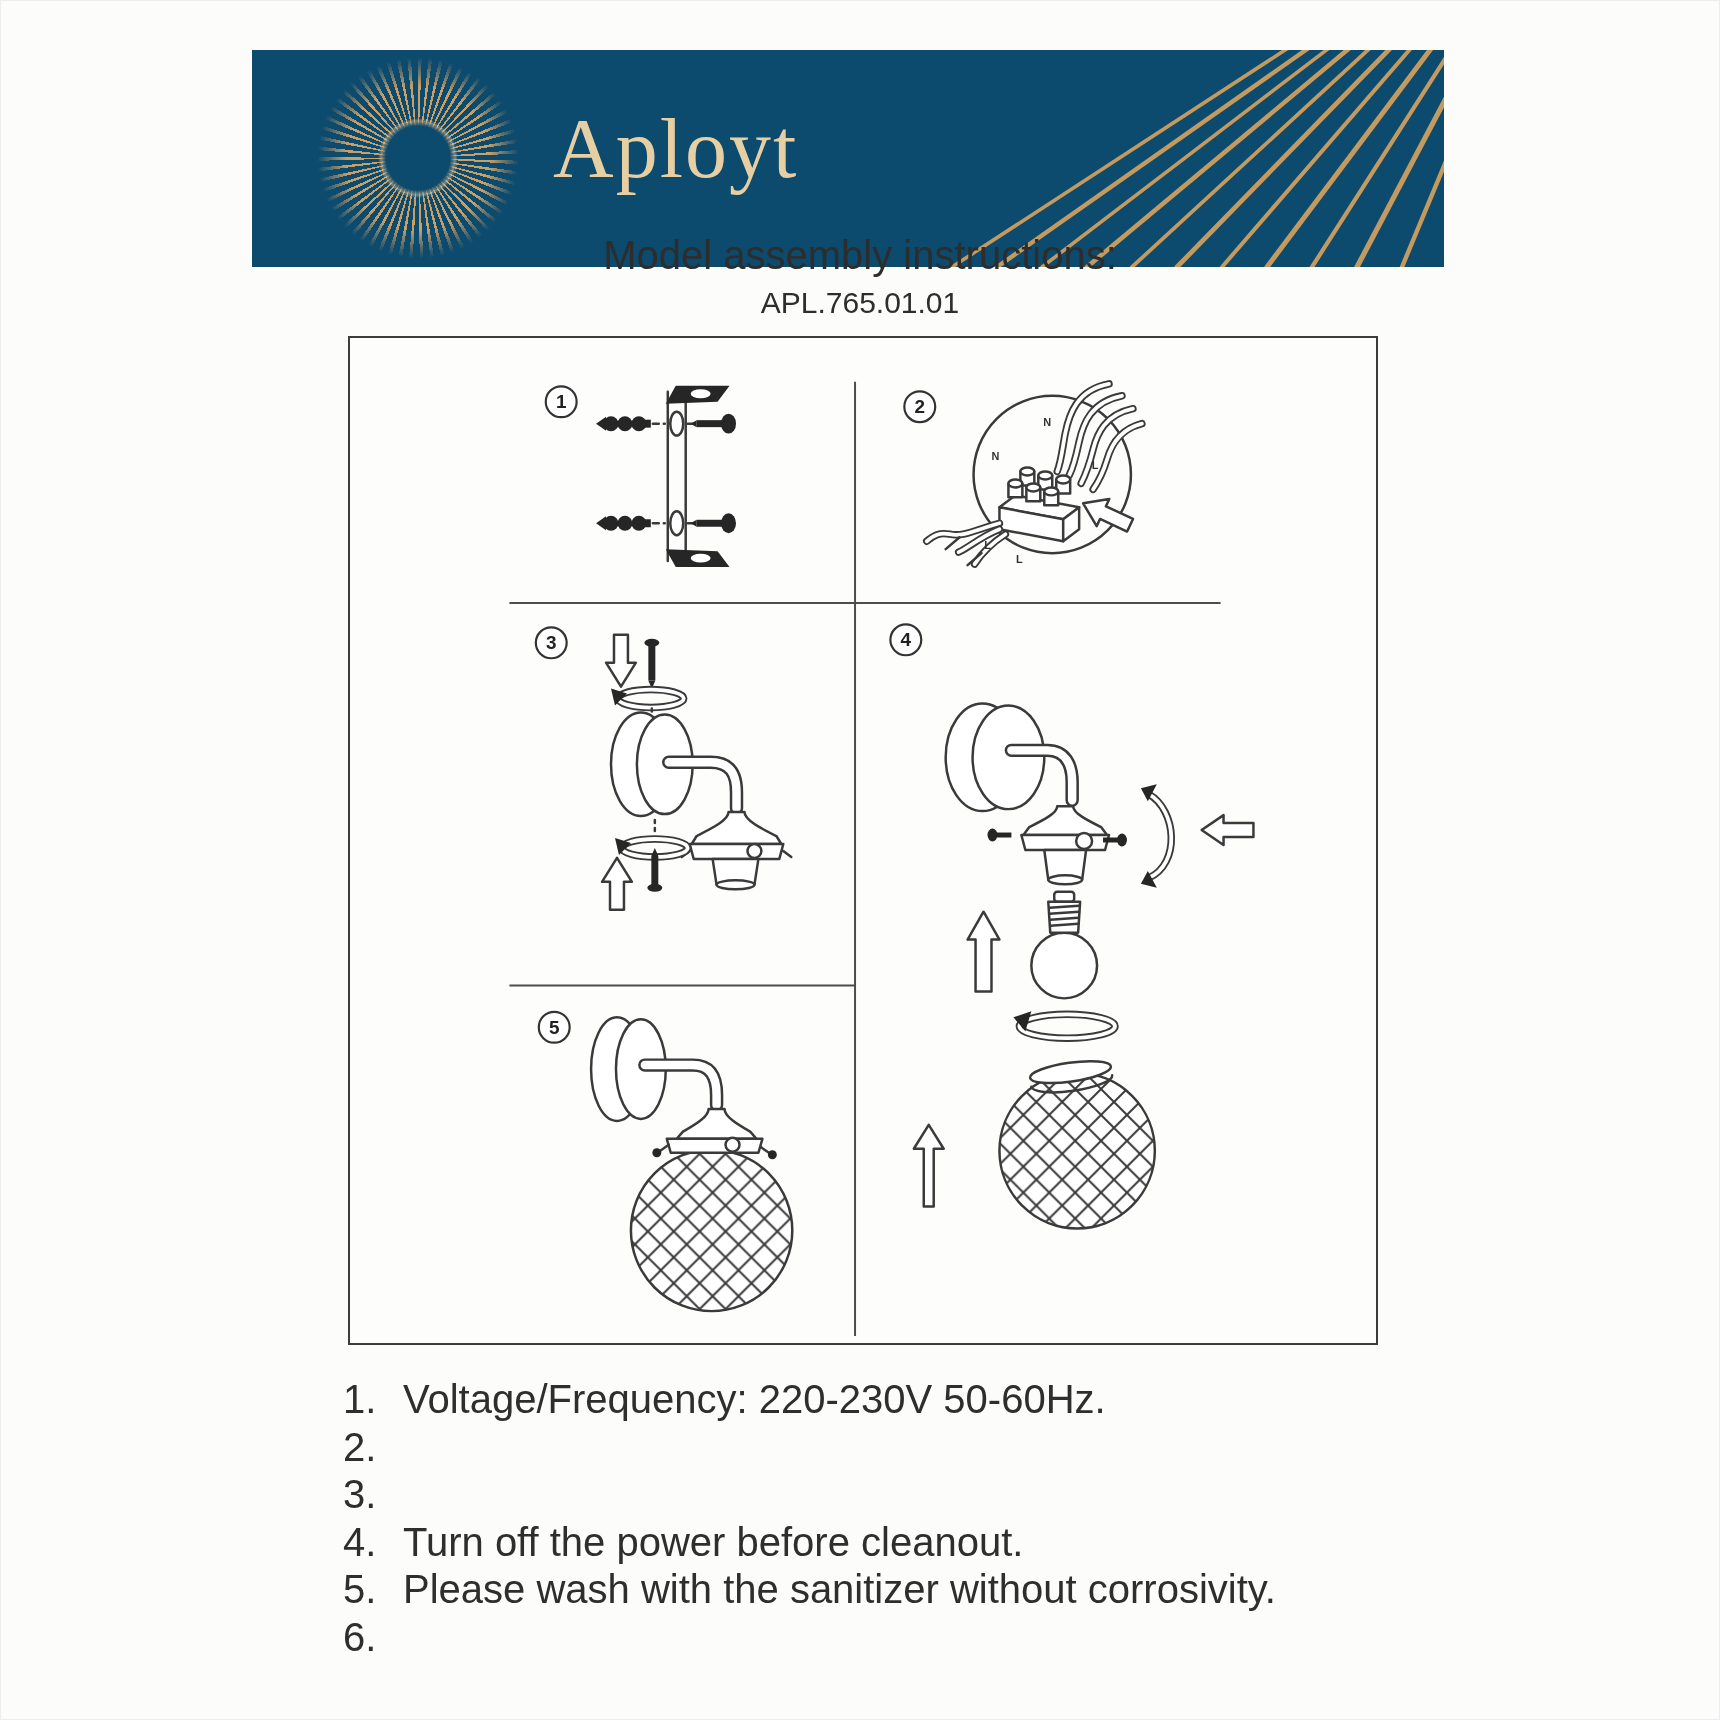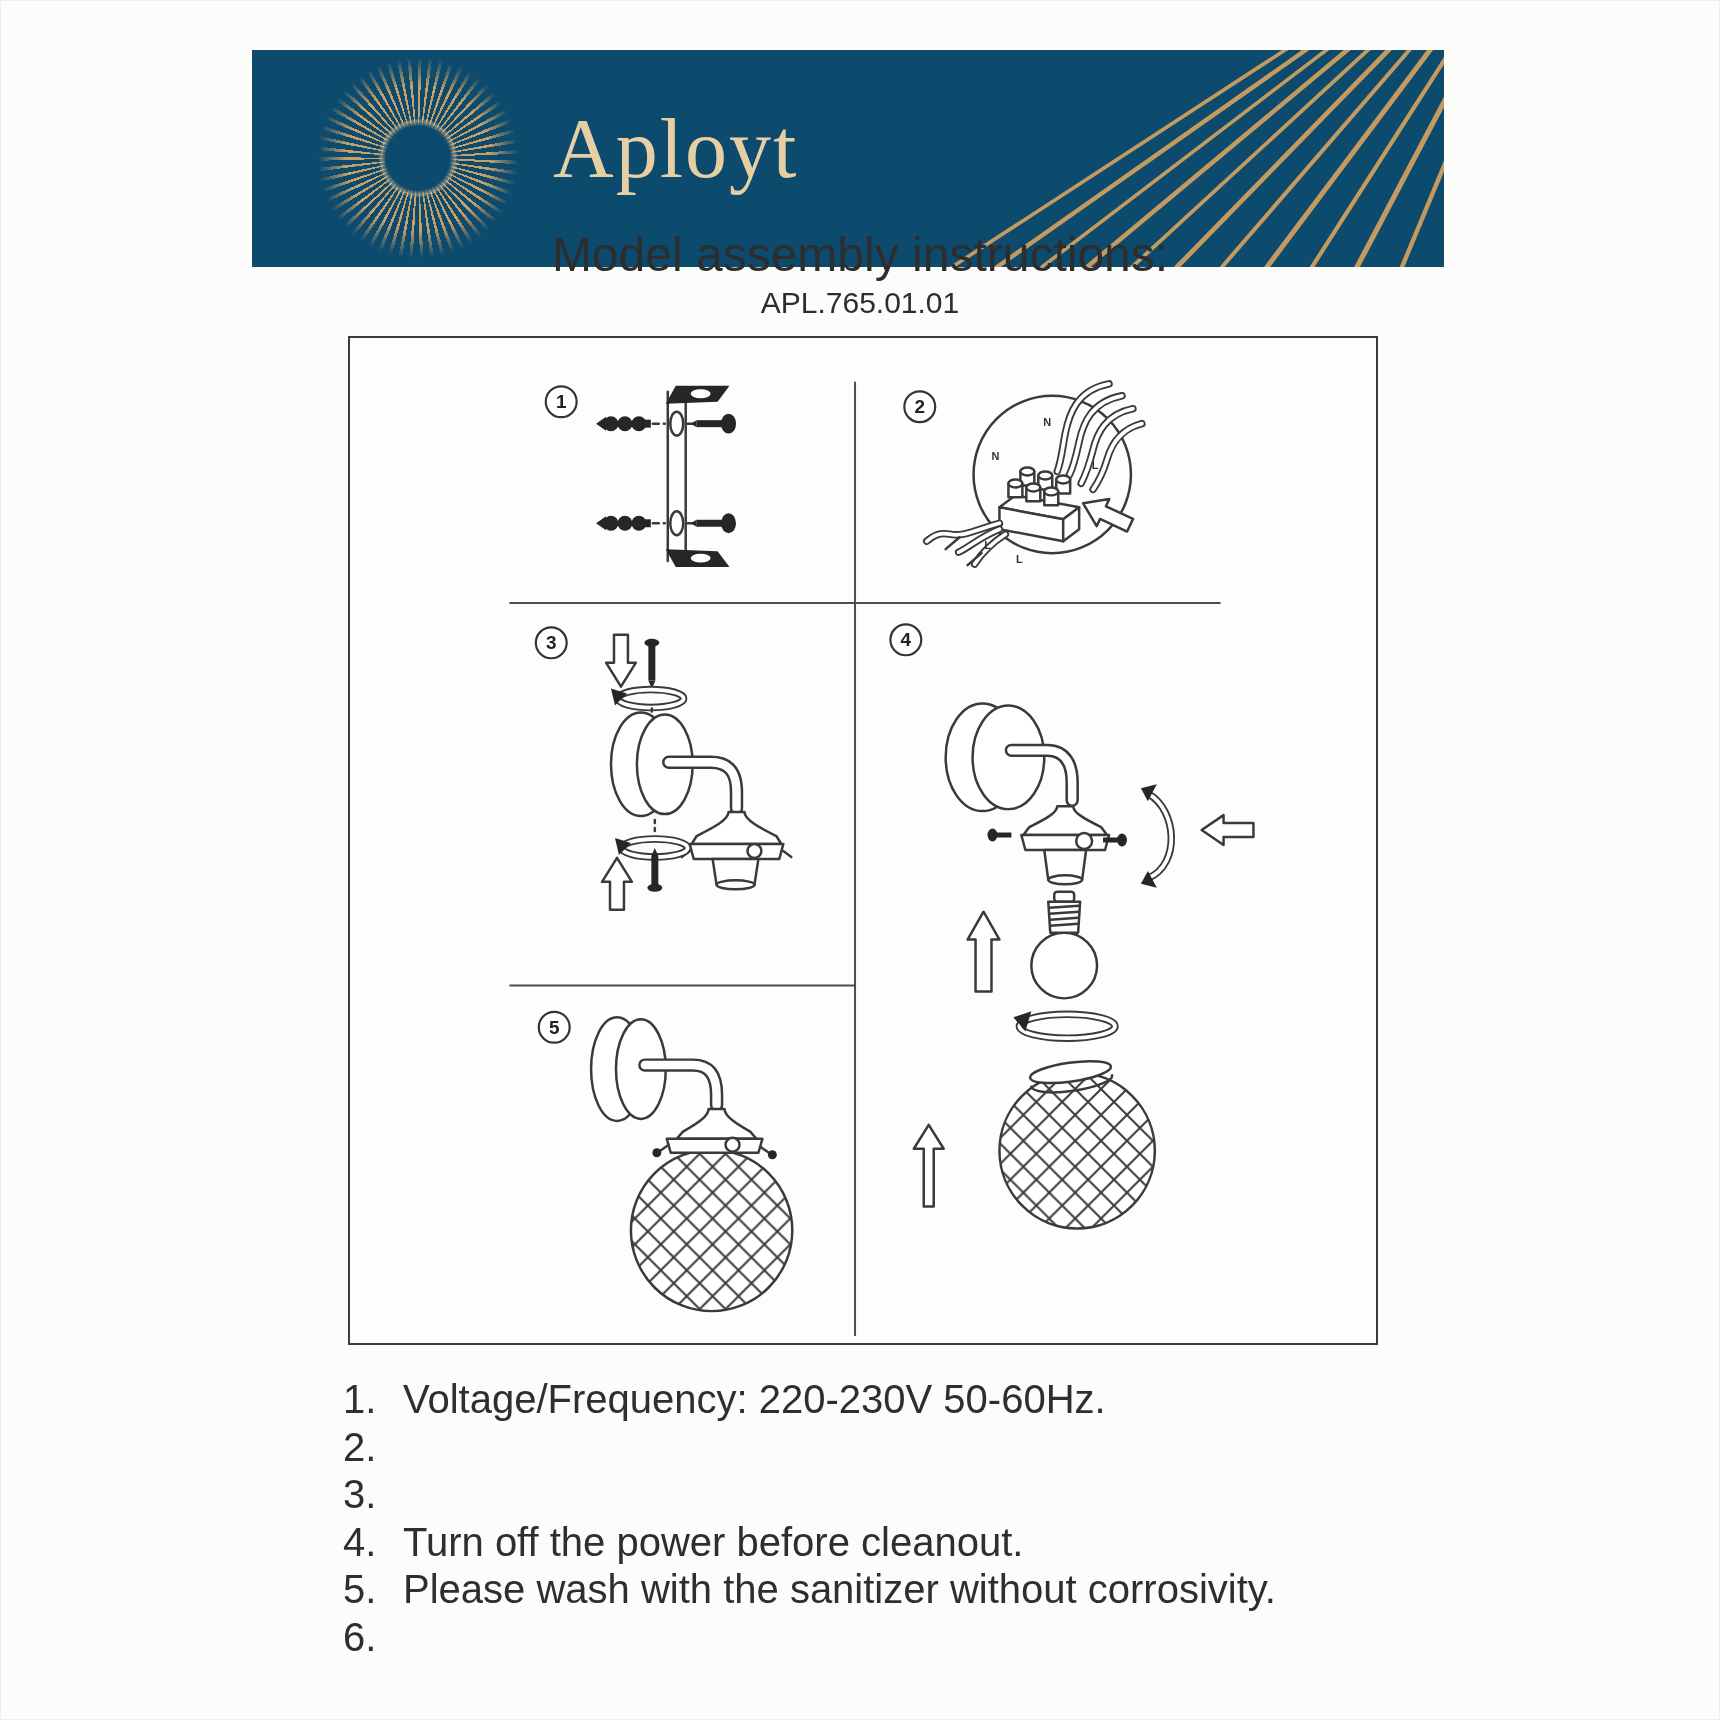--- a/index.html
+++ b/index.html
@@ -13,21 +13,21 @@
      background:
        radial-gradient(circle at center, rgba(229,196,146,.50) 0 37px, rgba(229,196,146,0) 40px),
        repeating-conic-gradient(#c79f67 0deg 2.1deg, rgba(0,0,0,0) 2.1deg 6.1deg);
      -webkit-mask:radial-gradient(circle at center, transparent 0 32px, #000 37px 72px, transparent 101px);
              mask:radial-gradient(circle at center, transparent 0 32px, #000 37px 72px, transparent 101px);}
   .wordmark{position:absolute;left:301px;top:57px;font-family:"Liberation Serif",serif;
      font-size:84px;line-height:84px;font-weight:400;letter-spacing:2px;color:#e7cfa4;}
 
   
   .title-block{position:absolute;left:0;top:231px;width:100%;text-align:center;color:#2d2d2d;}
-  .title-line{font-size:48px;line-height:48px;font-weight:400;}
+  .title-line{font-size:40px;line-height:48px;font-weight:400;}
   .model-line{font-size:30px;line-height:48px;font-weight:400;}
 
   
   .diagram-box{position:absolute;left:348px;top:336px;width:1030px;height:1009px;
      border:2.5px solid #3c3c3c;box-sizing:border-box;background:#fdfdfc;}
   .diagram-box svg{display:block;width:100%;height:100%;}
 
   .ln{stroke:#3a3a3a;stroke-width:2.5;fill:none;stroke-linecap:round;stroke-linejoin:round;}
   .lnw{stroke:#3a3a3a;stroke-width:2.5;fill:#ffffff;stroke-linejoin:round;}
   .dk{fill:#262626;stroke:none;}

